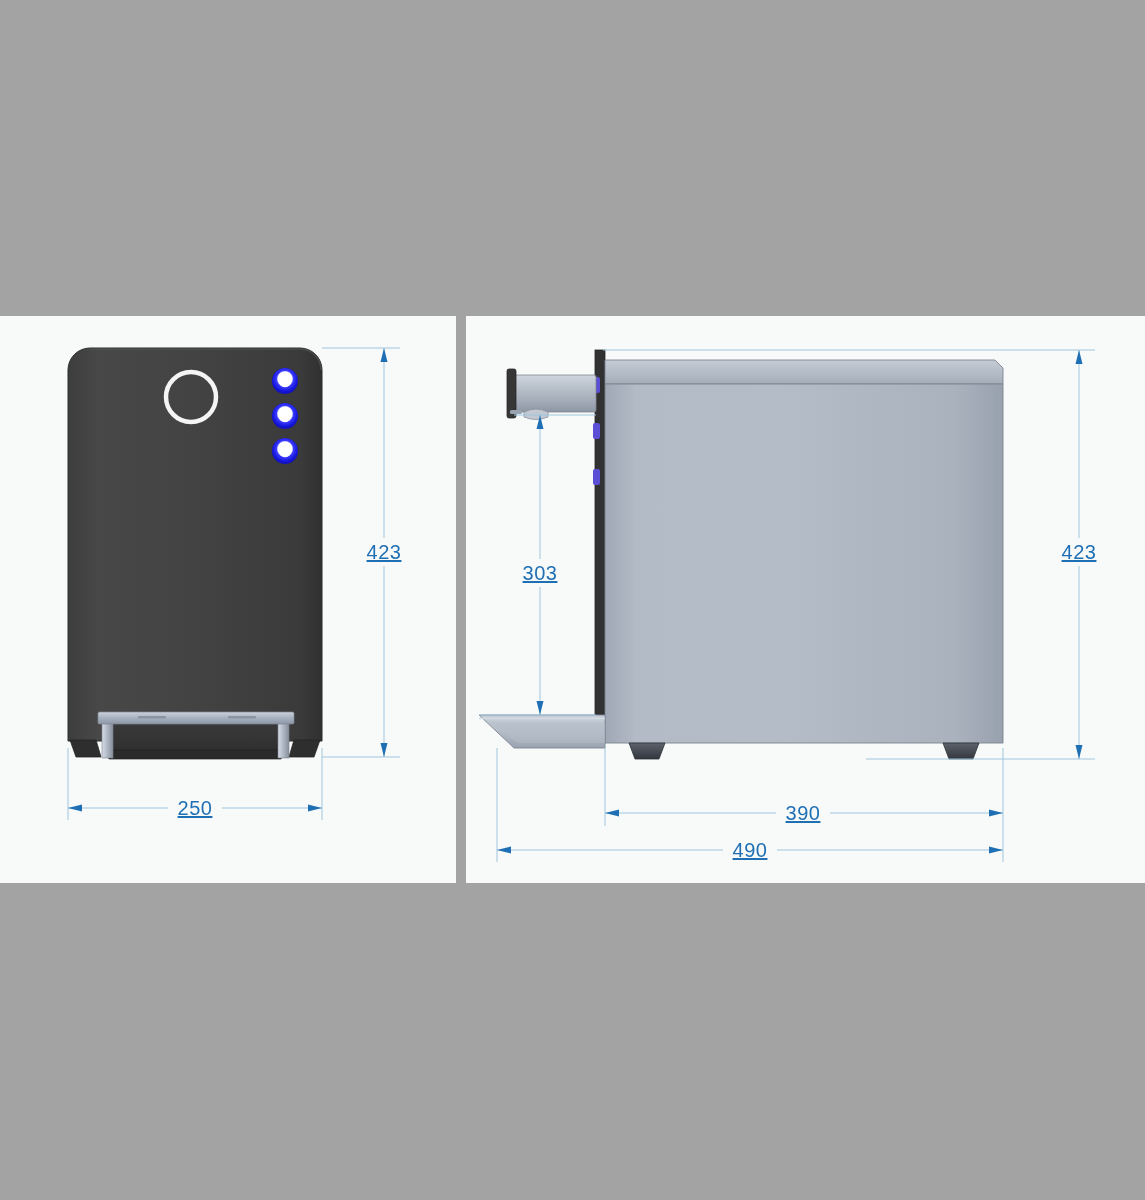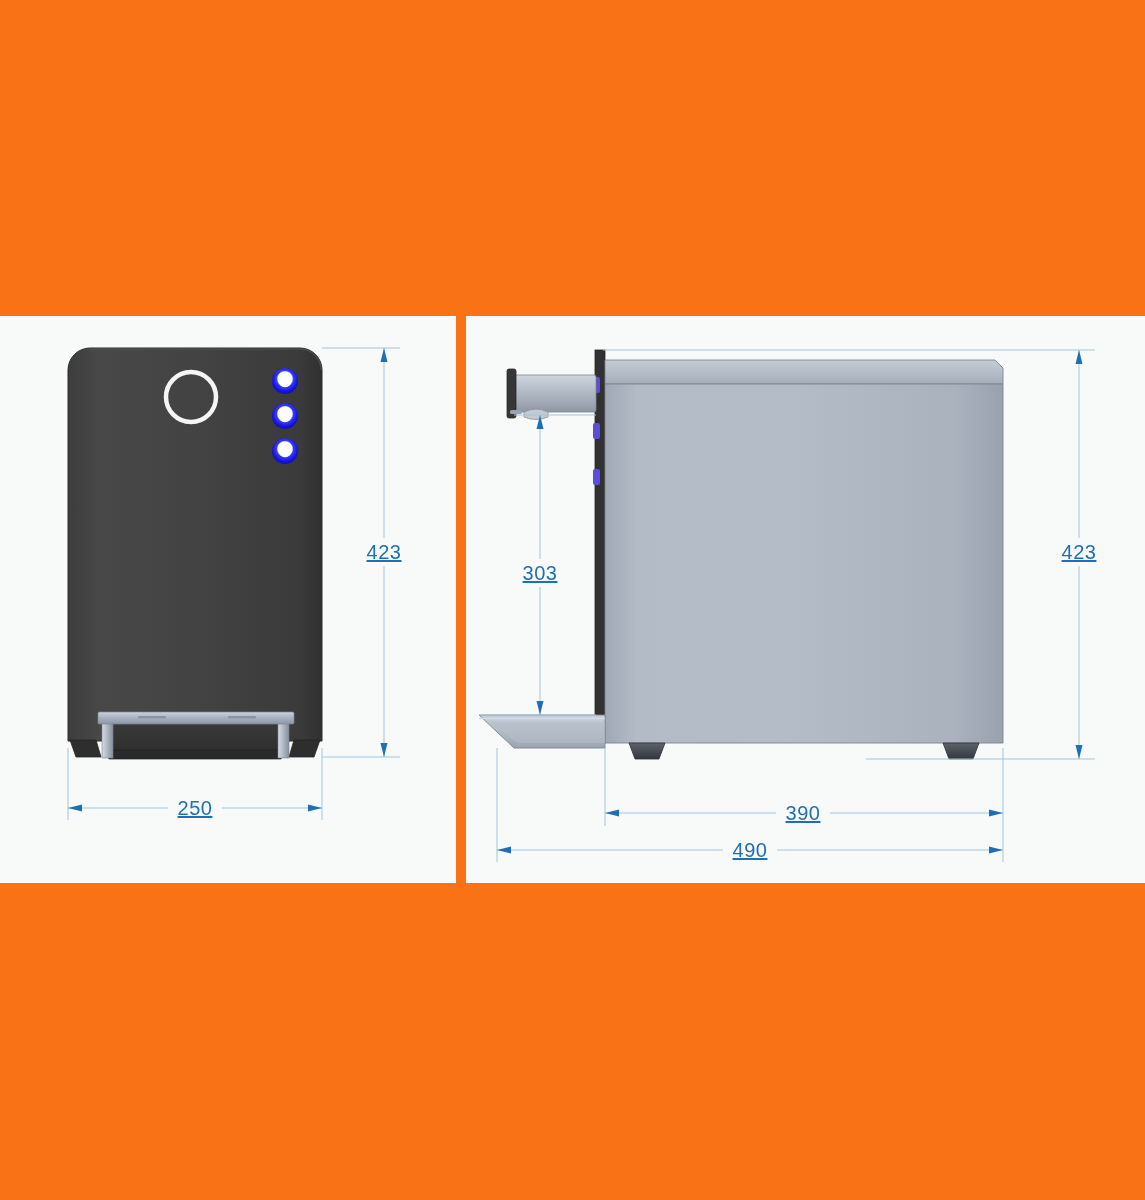--- a/index.html
+++ b/index.html
@@ -14,21 +14,21 @@
     font-family: "Liberation Sans", sans-serif;
     overflow: hidden;
     position: relative;
   }
 
   #stage {
     position: absolute;
     left: 0; top: 0;
     width: 1145px;
     height: 1200px;
-    background: #f97316;
+    background: #a3a3a3;
   }
 
   .panel {
     position: absolute;
     background: #f8faf9;
   }
 
   #panel-front {
     left: 0px;
     top: 316px;

